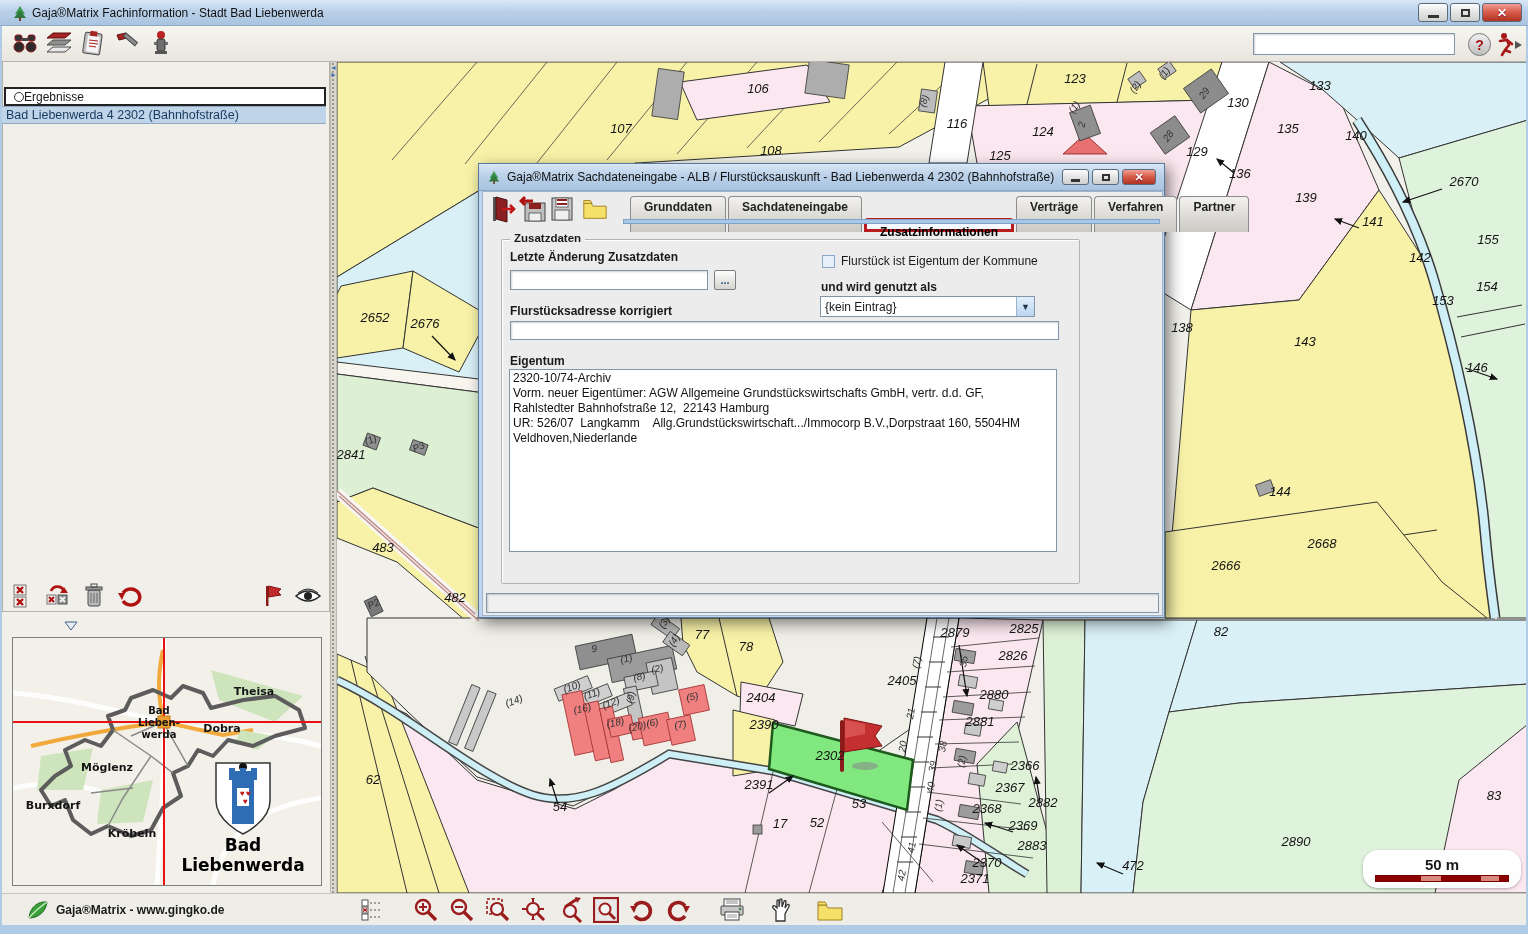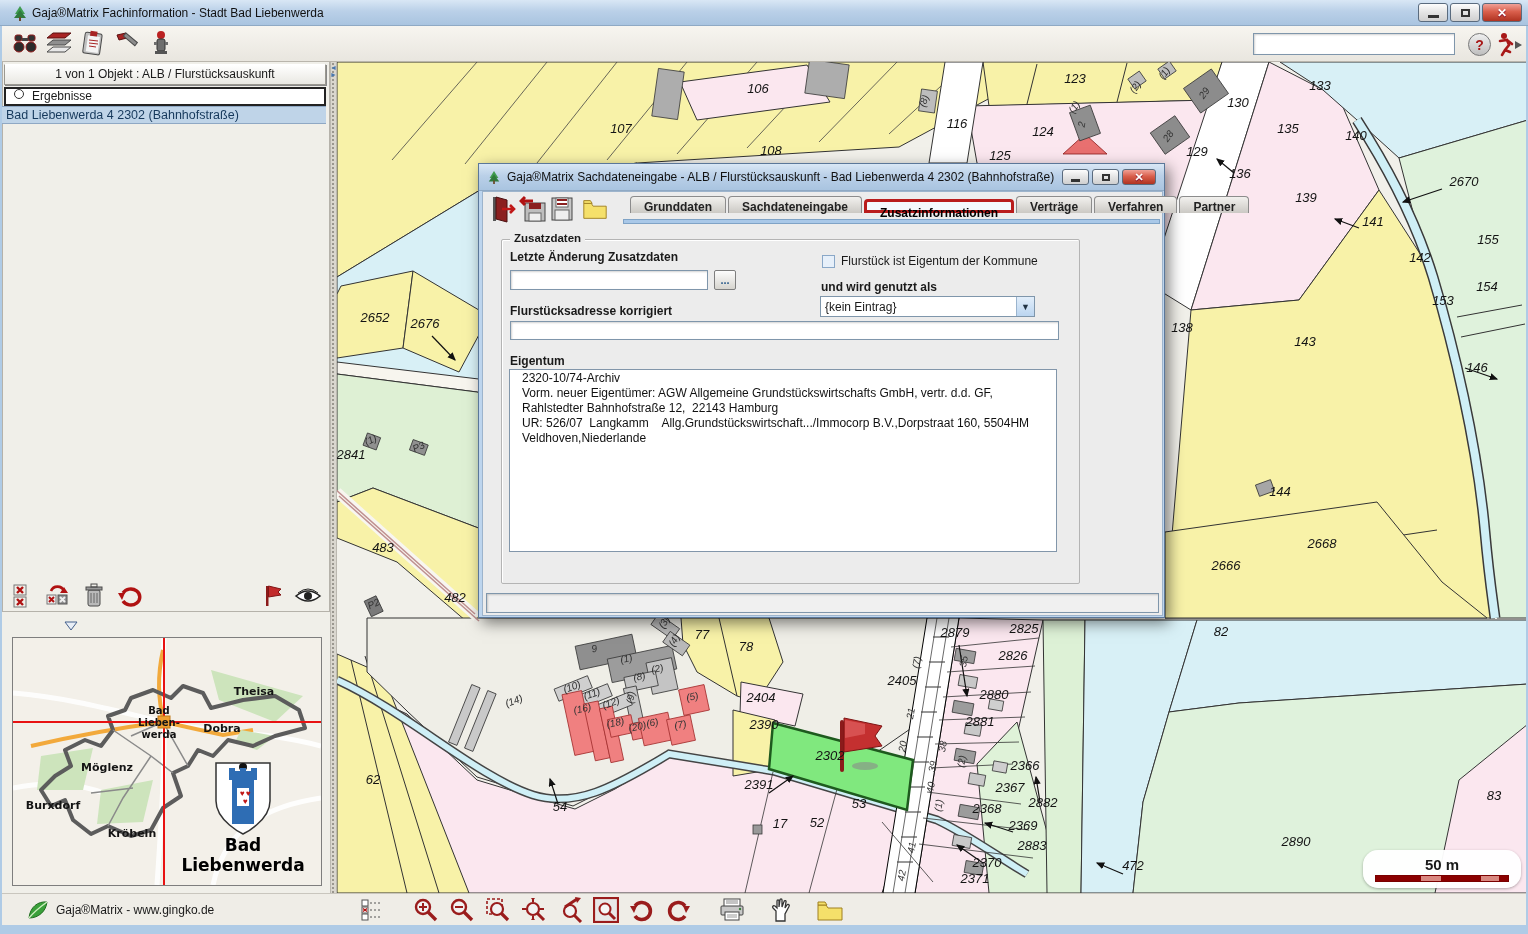--- a/index.html
+++ b/index.html
@@ -16,52 +16,52 @@
   .g-min{width:11px;height:3px;background:#333;margin-top:8px;}
   .g-max{width:9px;height:8px;border:2px solid #333;}
   .g-x{color:#fff;font-weight:bold;font-size:12px;text-shadow:0 1px 1px #702;}
   
   .toolbar{background:linear-gradient(#F7F5F0,#E9E6DF);border-bottom:1px solid #B9B5AC;}
   .tbtn{display:inline-flex;align-items:center;justify-content:center;width:34px;height:30px;}
   .field{background:#fff;border:1px solid #7F96AB;box-shadow:inset 1px 1px 2px rgba(0,0,0,.18);}
   
   .sb-header{background:linear-gradient(#FFFFFF,#E9E8E2);border:1px solid #9A9890;border-top-color:#fff;
              text-align:center;line-height:19px;font-size:12px;box-shadow:1px 1px 0 #888;}
-  .sb-results{background:#fff;border:2px solid #222;display:flex;padding-left:8px;gap:8px;font-size:12px;}
+  .sb-results{background:#fff;border:2px solid #222;display:flex;align-items:center;padding-left:8px;font-size:12px;}
   .radio{width:10px;height:10px;border:1px solid #333;border-radius:50%;background:#fff;}
   .sb-selected{background:#BFD4E8;border-top:1px solid #8FA8C4;border-bottom:1px solid #8FA8C4;
                color:#16395C;display:flex;align-items:center;padding-left:4px;font-size:12.5px;}
   .sb-panel{background:#F0EFE9;border:1px solid #B5B2AA;border-top:none;}
   .ov-toggle{display:flex;align-items:center;gap:5px;font-size:12px;color:#222;}
-  .statusbar{background:#EFEDE7;border-top:1px solid #C9C6BE;display:flex;align-items:center;}
+  .statusbar{background:#EFEDE7;border-top:1px solid #C9C6BE;display:flex;align-items:center;font-weight:bold;}
   .frame-blue{background:#AFCBE6;}
   
   .splitter{background:#DAD7CF;background-image:radial-gradient(#9a978f 1px,transparent 1px);background-size:4px 4px;
             border-left:1px solid #BBB8B0;border-right:1px solid #BBB8B0;}
   
   .dialog{border:1px solid #5B7799;box-shadow:4px 5px 14px rgba(0,0,0,.5);background:#BDD5EE;}
   .dlg-body{position:absolute;left:3px;top:27px;width:681px;height:425px;background:#ECECEC;border:1px solid #9DB4CC;}
   .dtb-btn{position:absolute;width:28px;height:28px;display:flex;align-items:center;justify-content:center;}
   .tabs{position:absolute;left:147px;top:4px;display:flex;align-items:flex-end;}
-  .tab{height:17px;line-height:21px;padding:0 13px;font-weight:bold;font-size:12px;color:#222;
+  .tab{height:36px;line-height:21px;padding:0 13px;font-weight:bold;font-size:12px;color:#222;
        background:linear-gradient(#F2F1EE,#CBC9C4);border:1px solid #8C8C8C;border-bottom:none;
        border-radius:4px 4px 0 0;margin-right:2px;}
   .tab.active{background:#F4F8FC;border:3px solid #b91c1c;height:14px;line-height:23px;color:#000;}
   .tab-underline{position:absolute;left:140px;top:27px;width:537px;height:5px;background:#A9C8E8;border:1px solid #7FA3C6;}
   .groupbox{position:absolute;border:1px solid #B4B4B4;box-shadow:inset 1px 1px 0 #fff;border-radius:2px;}
   .grouplabel{position:absolute;top:-8px;left:8px;background:#ECECEC;padding:0 4px;font-weight:bold;font-size:11.5px;}
   .lbl{position:absolute;font-weight:bold;font-size:12px;white-space:nowrap;}
   .btn{background:linear-gradient(#FDFDFD,#D6D4CE);border:1px solid #7E7E7E;border-radius:2px;
        display:flex;align-items:center;justify-content:center;font-size:11px;}
   .checkbox{background:#E7F0FA;border:1px solid #8AA8C8;}
   .dropdown{background:#fff;border:1px solid #7F96AB;display:flex;align-items:center;}
   .dd-arrow{margin-left:auto;width:18px;height:100%;background:linear-gradient(#E2EEFA,#BBD5F0);
             border-left:1px solid #9AB4CE;display:flex;align-items:center;justify-content:center;font-size:9px;color:#234;}
   textarea.memo{position:absolute;resize:none;background:#fff;border:1px solid #8296AA;
-                font:12px "Liberation Sans",sans-serif;line-height:15px;padding:1px 12px;color:#111;overflow:hidden;}
+                font:12px "Liberation Sans",sans-serif;line-height:15px;padding:1px 3px;color:#111;overflow:hidden;}
   
   .map-frame{background:#F1F0EA;}
   .plab{font:italic 13px "Liberation Sans",sans-serif;fill:#141414;text-anchor:middle;}
   .plab.sm{font-size:10px;fill:#333;}
   .town{font:bold 11px "DejaVu Sans",sans-serif;fill:#141414;text-anchor:middle;}
   .town.sm{font-size:10px;}
   .crest{font:bold 17px "DejaVu Sans",sans-serif;fill:#000;text-anchor:middle;}
   .scalebox{background:rgba(255,255,255,.96);border-radius:15px;box-shadow:0 1px 3px rgba(0,0,0,.3);
             display:flex;flex-direction:column;align-items:center;justify-content:center;gap:2px;}
   .scaleseg{display:flex;width:134px;height:7px;border:1px solid #7A0000;}
@@ -140,23 +140,20 @@
     <div class="abs" style="left:1494px;top:5px;">
       <svg width="30" height="26" viewBox="0 0 30 26">
           <circle cx="10" cy="5" r="3" fill="#A81818"></circle>
           <path d="M6,10 L13,9 L15,14 L11,19 L8,24 M11,19 L16,21 M13,9 L18,13" stroke="#A81818" stroke-width="2.6" fill="none" stroke-linecap="round"></path>
           <polygon points="21,10 28,14 21,18" fill="#555"></polygon>
         </svg>
     </div>
   </div>
 
   <div class="abs sb-panel" style="left:2px;top:62px;width:328px;height:550px;"></div>
-  <div class="abs sb-header" style="left:4px;top:64px;width:322px;height:21px;">
-    <span>1 von 1 Objekt : ALB / Flurstücksauskunft</span>
-  </div>
   <div class="abs sb-results" style="left:4px;top:87px;width:322px;height:19px;">
     <span class="radio"></span>
     <span>Ergebnisse</span>
   </div>
   <div class="abs sb-selected" style="left:2px;top:106px;width:324px;height:18px;">
     <span>Bad Liebenwerda 4 2302 (Bahnhofstraße)</span>
   </div>
 
   <div class="abs" style="left:4px;top:580px;width:322px;height:32px;display:flex;align-items:center;">
     <div class="tbtn" style="width:36px;">

